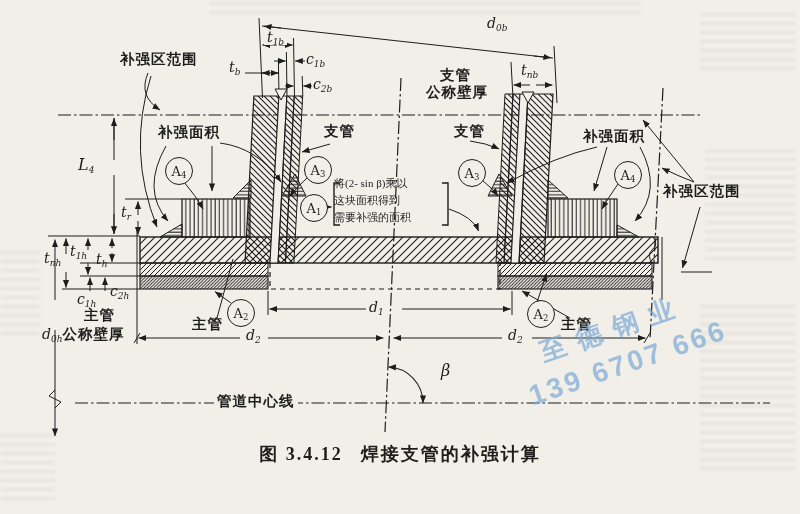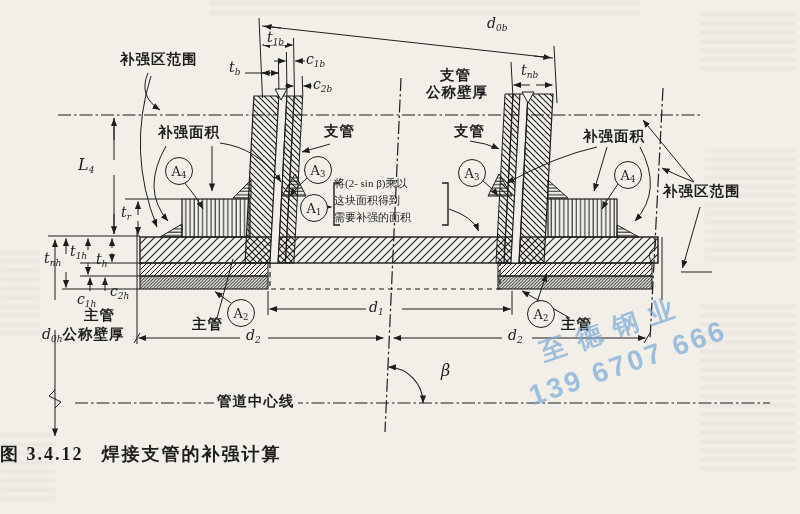--- a/index.html
+++ b/index.html
@@ -10,21 +10,21 @@
        font-family:"Liberation Serif",serif;letter-spacing:1px;line-height:1.1;}
   .v{font-family:"DejaVu Serif",serif;font-style:italic;font-weight:500;font-size:14px;letter-spacing:0;}
   .v .sub{font-size:9px;font-style:italic;position:relative;top:3px;letter-spacing:0;}
   .mask{background:#f2efe9;padding:0 3px;}
   .circ{position:absolute;width:26px;height:26px;border:1.4px solid #1d1d1d;border-radius:50%;
         background:#f2efe9;display:flex;align-items:center;justify-content:center;
         font-family:"DejaVu Serif",serif;font-size:13px;}
   .circ .sub{font-size:8.5px;position:relative;top:4px;}
   .note{position:absolute;left:334px;top:175px;width:112px;text-align:left;
         font-size:11px;font-weight:400;line-height:17px;letter-spacing:0;}
-  .caption{position:absolute;left:0;top:442px;width:800px;text-align:left;
+  .caption{position:absolute;left:0;top:442px;width:800px;text-align:center;
            font-size:18px;font-weight:700;letter-spacing:2px;}
   .caption .gap{display:inline-block;width:18px;}
   .wm{position:absolute;color:rgba(125,170,214,0.72);font-family:"Liberation Sans",sans-serif;
       transform:rotate(-19deg);transform-origin:left center;font-weight:600;}
   .wm1{left:541px;top:336px;font-size:26px;letter-spacing:12px;}
   .wm2{left:530px;top:381px;font-size:28px;letter-spacing:3px;}
   .noise{position:absolute;opacity:.10;filter:blur(1.5px);
          background:repeating-linear-gradient(0deg,#777 0 3px,transparent 3px 9px);}
 </style>
 </head>

